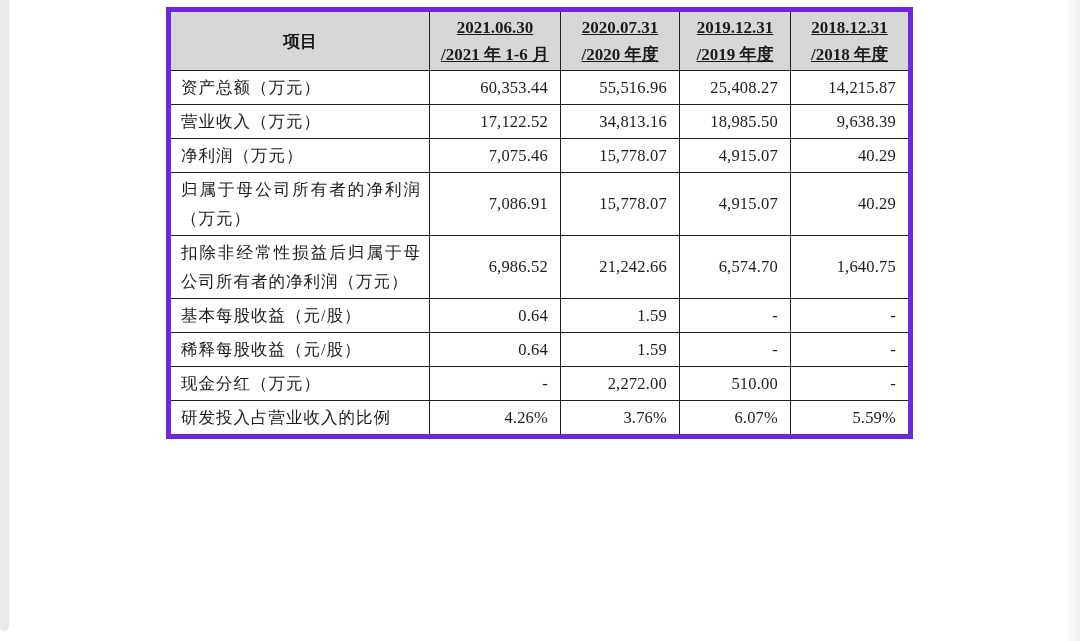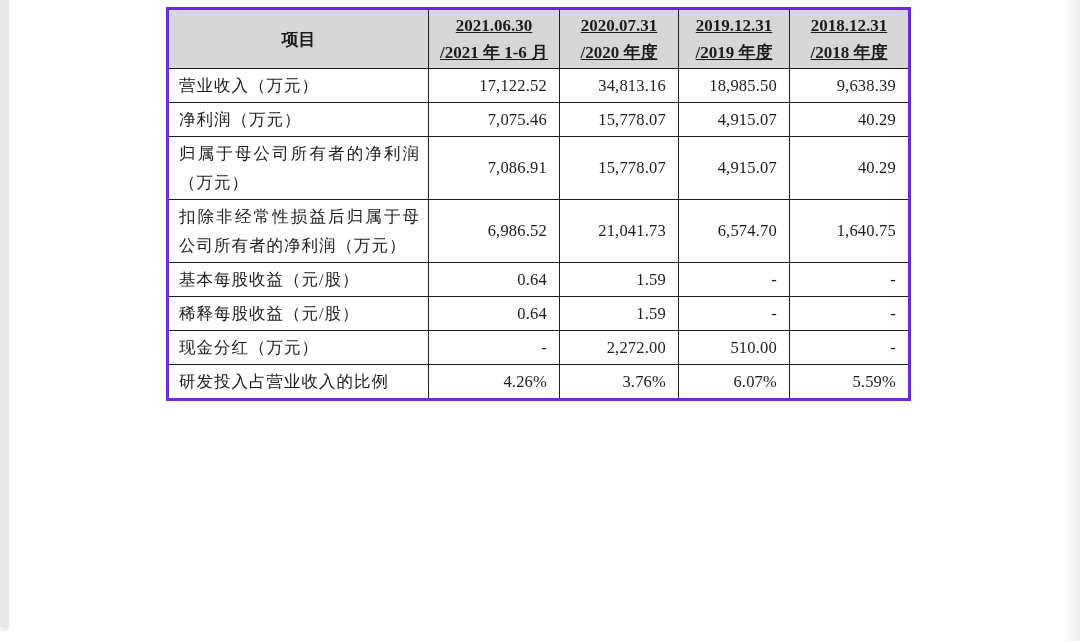--- a/index.html
+++ b/index.html
@@ -31,21 +31,21 @@
     width: 16px; height: 641px;
     background: linear-gradient(to right, #ffffff, #ededed);
   }
   table.fin-table {
     position: absolute;
     left: 166px;
     top: 7px;
     width: 742px;
     border-collapse: collapse;
     table-layout: fixed;
-    border: 3px solid #6d28d9;
+    border: 5px solid #6d28d9;
     background: #ffffff;
   }
   .fin-table col.c1 { width: 261px; }
   .fin-table col.c2 { width: 131px; }
   .fin-table col.c3 { width: 119px; }
   .fin-table col.c4 { width: 111px; }
   .fin-table col.c5 { width: 120px; }
   .fin-table th, .fin-table td {
     border: 1.5px solid #1e1e1e;
     vertical-align: middle;
@@ -110,20 +110,27 @@
           <div class="hline">2019.12.31</div>
           <div class="hline">/2019 年度</div>
         </th>
         <th>
           <div class="hline">2018.12.31</div>
           <div class="hline">/2018 年度</div>
         </th>
       </tr>
     </thead>
     <tbody>
+  <tr>
+    <td class="label">资产总额（万元）</td>
+    <td class="num">60,353.44</td>
+    <td class="num">55,516.96</td>
+    <td class="num">25,408.27</td>
+    <td class="num">14,215.87</td>
+  </tr>
 
 
 
   <tr>
     <td class="label">营业收入（万元）</td>
     <td class="num">17,122.52</td>
     <td class="num">34,813.16</td>
     <td class="num">18,985.50</td>
     <td class="num">9,638.39</td>
   </tr>
@@ -140,21 +147,21 @@
     <td class="label">归属于母公司所有者的净利润（万元）</td>
     <td class="num">7,086.91</td>
     <td class="num">15,778.07</td>
     <td class="num">4,915.07</td>
     <td class="num">40.29</td>
   </tr>
 
   <tr>
     <td class="label">扣除非经常性损益后归属于母公司所有者的净利润（万元）</td>
     <td class="num">6,986.52</td>
-    <td class="num">21,041.73</td>
+    <td class="num">21,242.66</td>
     <td class="num">6,574.70</td>
     <td class="num">1,640.75</td>
   </tr>
 
   <tr>
     <td class="label">基本每股收益（元/股）</td>
     <td class="num">0.64</td>
     <td class="num">1.59</td>
     <td class="num">-</td>
     <td class="num">-</td>

